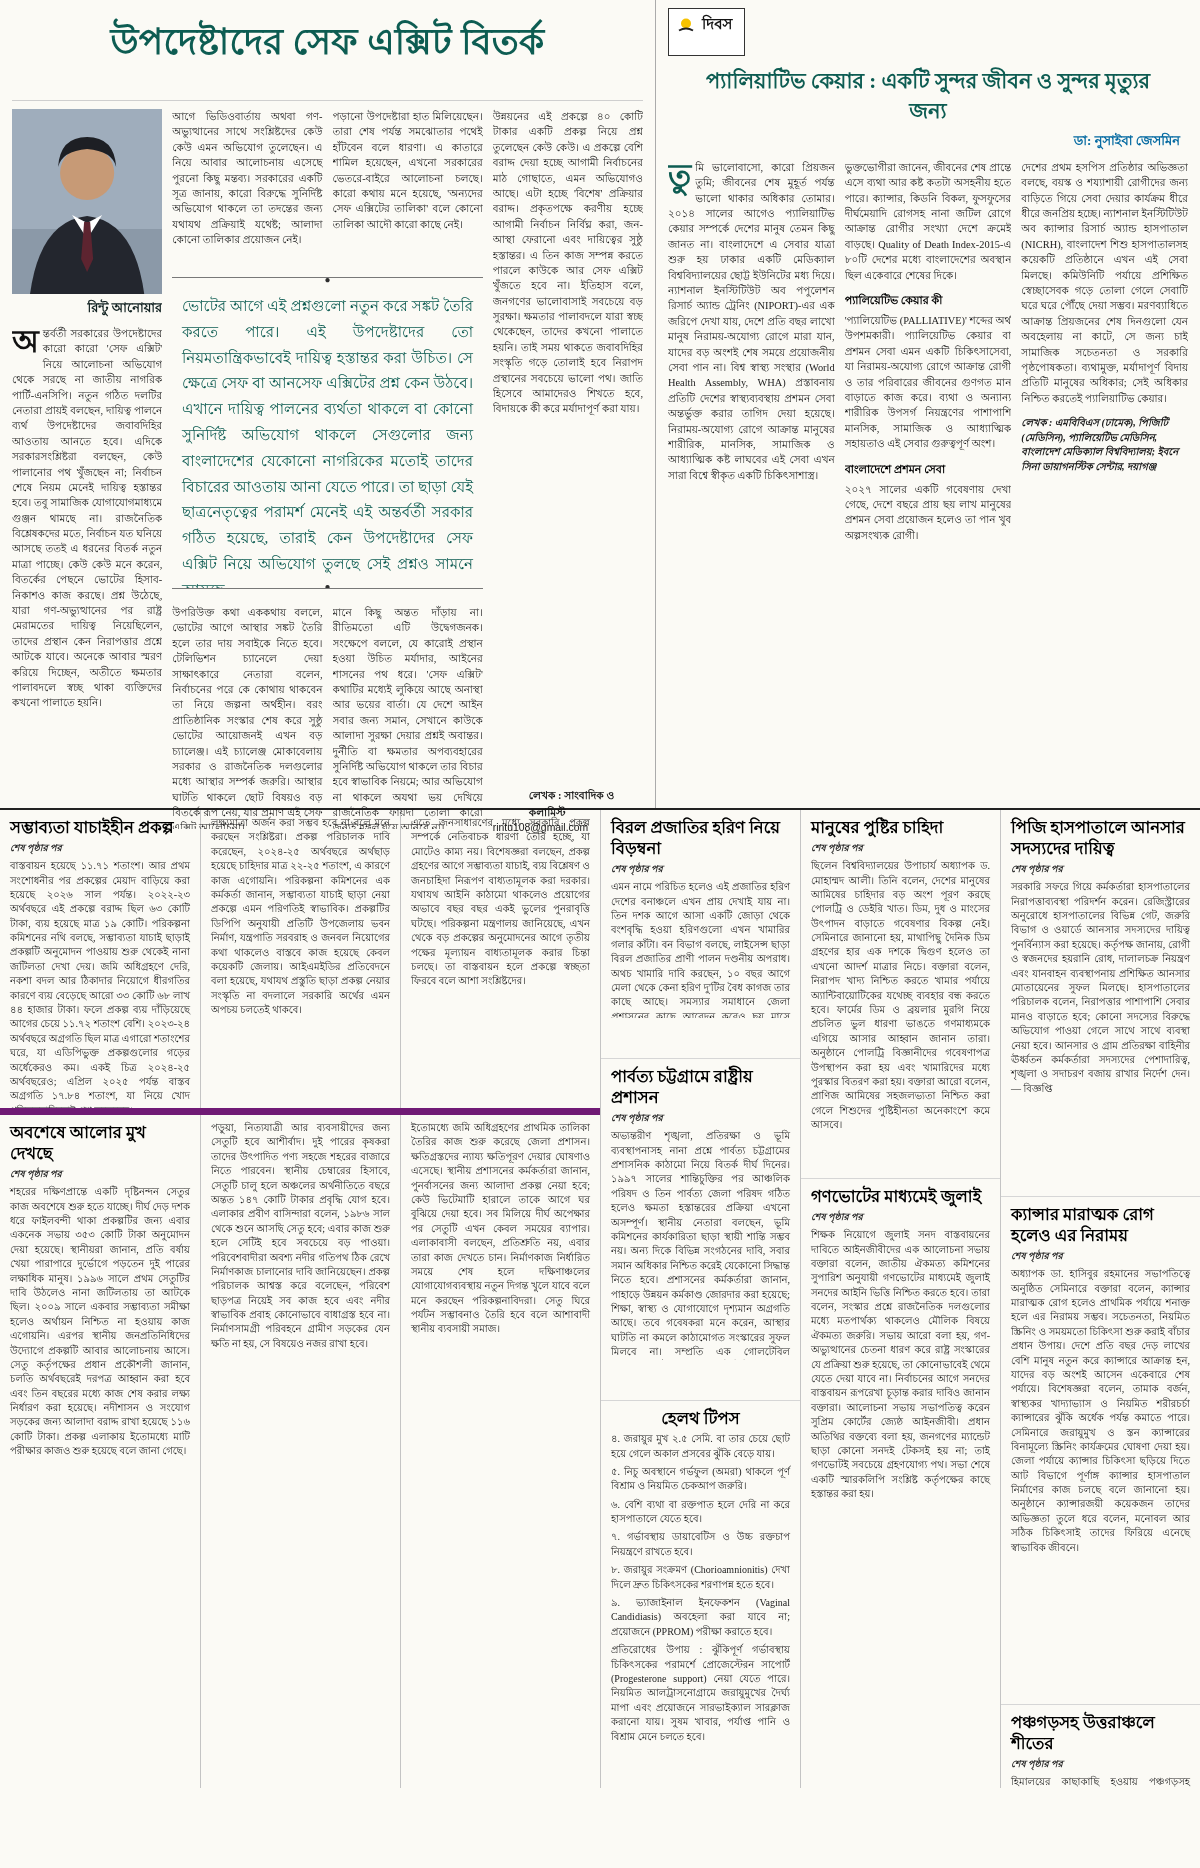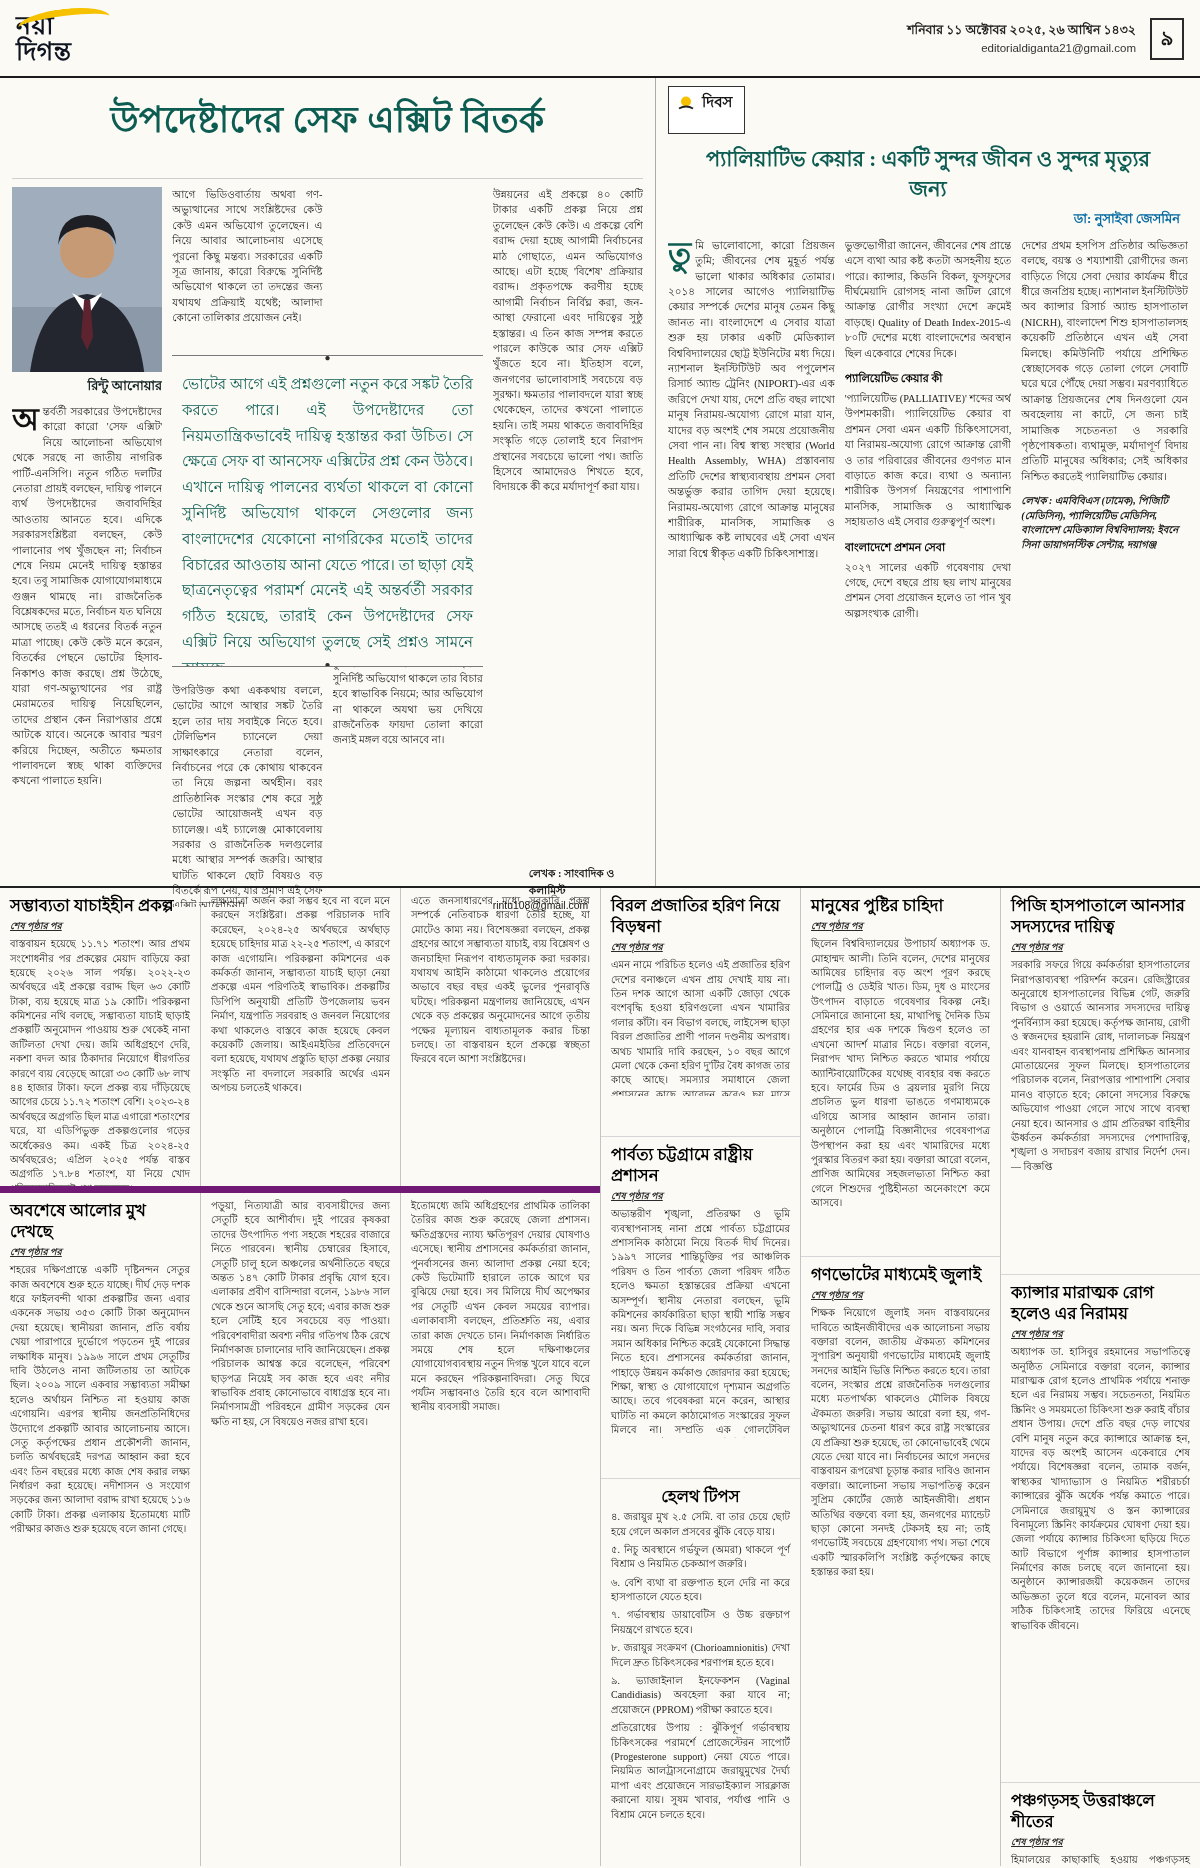--- a/index.html
+++ b/index.html
@@ -76,40 +76,27 @@
   .h-projects{height:298px;}
   .h-bridge{flex:1; border-top:7px solid #701a75;}
   .bcol{width:200px; border-left:1px solid var(--rule); display:flex; flex-direction:column; overflow:hidden;}
   .bcol article{padding:6px 10px 4px; overflow:hidden; display:flex; flex-direction:column;}
   .bcol article.second{border-top:1px solid #d6d6d6;margin-top:40px;}
   .h-deer{height:208px;} .h-hill{height:302px;} .h-health{flex:1;}
   .h-nutrition{height:328px;} .h-referendum{flex:1;}
   .h-ansar{height:346px;} .h-cancer{height:468px;} .h-winter{flex:1;}
   h3.bhead{font-size:16.5px; font-weight:800; line-height:1.28; margin:1px 0 3px; color:#000;}
   h3.bhead.center{text-align:center;}
-  .tag{font-size:9.5px; font-style:italic; font-weight:bold; color:#2b2b2b; margin-bottom:3px;text-decoration:underline;}
+  .tag{font-size:9.5px; font-style:italic; font-weight:bold; color:#2b2b2b; margin-bottom:3px;}
 </style>
 </head>
 <body>
 
 <div class="page">
 
-  <header class="masthead">
-    <div class="logo">
-      <span class="logo-swoosh"></span>
-      <span class="logo-text">নয়া দিগন্ত</span>
-    </div>
-    <div class="mast-right">
-      <div class="mast-meta">
-        <div class="date">শনিবার ১১ অক্টোবর ২০২৫, ২৬ আশ্বিন ১৪৩২</div>
-        <div class="email">editorialdiganta21@gmail.com</div>
-      </div>
-      <div class="pageno">৯</div>
-    </div>
-  </header>
 
   <section class="main-row">
 
     <div class="main-left">
       <h1 class="main-headline">উপদেষ্টাদের সেফ এক্সিট বিতর্ক</h1>
       <div class="main-cols">
 
         <div class="mcol">
           <div class="author-photo">
             <svg viewBox="0 0 150 185" width="100%" height="185" preserveAspectRatio="none">
@@ -126,20 +113,21 @@
           <p class="btxt"><span class="dropcap">অ</span><span>ন্তর্বর্তী সরকারের উপদেষ্টাদের কারো কারো 'সেফ এক্সিট' নিয়ে আলোচনা অভিযোগ থেকে সরছে না জাতীয় নাগরিক পার্টি-এনসিপি। নতুন গঠিত দলটির নেতারা প্রায়ই বলছেন, দায়িত্ব পালনে ব্যর্থ উপদেষ্টাদের জবাবদিহির আওতায় আনতে হবে। এদিকে সরকারসংশ্লিষ্টরা বলছেন, কেউ পালানোর পথ খুঁজছেন না; নির্বাচন শেষে নিয়ম মেনেই দায়িত্ব হস্তান্তর হবে। তবু সামাজিক যোগাযোগমাধ্যমে গুঞ্জন থামছে না। রাজনৈতিক বিশ্লেষকদের মতে, নির্বাচন যত ঘনিয়ে আসছে ততই এ ধরনের বিতর্ক নতুন মাত্রা পাচ্ছে। কেউ কেউ মনে করেন, বিতর্কের পেছনে ভোটের হিসাব-নিকাশও কাজ করছে। প্রশ্ন উঠেছে, যারা গণ-অভ্যুত্থানের পর রাষ্ট্র মেরামতের দায়িত্ব নিয়েছিলেন, তাদের প্রস্থান কেন নিরাপত্তার প্রশ্নে আটকে যাবে। অনেকে আবার স্মরণ করিয়ে দিচ্ছেন, অতীতে ক্ষমতার পালাবদলে স্বচ্ছ থাকা ব্যক্তিদের কখনো পালাতে হয়নি।</span></p>
         </div>
 
         <div class="mcol">
           <p class="btxt seg-top">আগে ভিডিওবার্তায় অথবা গণ-অভ্যুত্থানের সাথে সংশ্লিষ্টদের কেউ কেউ এমন অভিযোগ তুলেছেন। এ নিয়ে আবার আলোচনায় এসেছে পুরনো কিছু মন্তব্য। সরকারের একটি সূত্র জানায়, কারো বিরুদ্ধে সুনির্দিষ্ট অভিযোগ থাকলে তা তদন্তের জন্য যথাযথ প্রক্রিয়াই যথেষ্ট; আলাদা কোনো তালিকার প্রয়োজন নেই।</p>
           <div class="seg-gap"></div>
           <p class="btxt seg-bottom">উপরিউক্ত কথা এককথায় বললে, ভোটের আগে আস্থার সঙ্কট তৈরি হলে তার দায় সবাইকে নিতে হবে। টেলিভিশন চ্যানেলে দেয়া সাক্ষাৎকারে নেতারা বলেন, নির্বাচনের পরে কে কোথায় থাকবেন তা নিয়ে জল্পনা অর্থহীন। বরং প্রাতিষ্ঠানিক সংস্কার শেষ করে সুষ্ঠু ভোটের আয়োজনই এখন বড় চ্যালেঞ্জ। এই চ্যালেঞ্জ মোকাবেলায় সরকার ও রাজনৈতিক দলগুলোর মধ্যে আস্থার সম্পর্ক জরুরি। আস্থার ঘাটতি থাকলে ছোট বিষয়ও বড় বিতর্কে রূপ নেয়, যার প্রমাণ এই সেফ এক্সিট আলোচনা।</p>
         </div>
 
         <div class="mcol">
+          <p class="btxt seg-top">পড়ানো উপদেষ্টারা হাত মিলিয়েছেন। তারা শেষ পর্যন্ত সমঝোতার পথেই হাঁটবেন বলে ধারণা। এ কাতারে শামিল হয়েছেন, এখনো সরকারের ভেতরে-বাইরে আলোচনা চলছে। কারো কথায় মনে হয়েছে, 'অন্যদের সেফ এক্সিটের তালিকা' বলে কোনো তালিকা আদৌ কারো কাছে নেই।</p>
           <div class="seg-gap"></div>
           <p class="btxt seg-bottom">মানে কিছু অন্তত দাঁড়ায় না। রীতিমতো এটি উদ্বেগজনক। সংক্ষেপে বললে, যে কারোই প্রস্থান হওয়া উচিত মর্যাদার, আইনের শাসনের পথ ধরে। 'সেফ এক্সিট' কথাটির মধ্যেই লুকিয়ে আছে অনাস্থা আর ভয়ের বার্তা। যে দেশে আইন সবার জন্য সমান, সেখানে কাউকে আলাদা সুরক্ষা দেয়ার প্রশ্নই অবান্তর। দুর্নীতি বা ক্ষমতার অপব্যবহারের সুনির্দিষ্ট অভিযোগ থাকলে তার বিচার হবে স্বাভাবিক নিয়মে; আর অভিযোগ না থাকলে অযথা ভয় দেখিয়ে রাজনৈতিক ফায়দা তোলা কারো জন্যই মঙ্গল বয়ে আনবে না।</p>
         </div>
 
         <div class="mcol">
           <p class="btxt">উন্নয়নের এই প্রকল্পে ৪০ কোটি টাকার একটি প্রকল্প নিয়ে প্রশ্ন তুলেছেন কেউ কেউ। এ প্রকল্পে বেশি বরাদ্দ দেয়া হচ্ছে আগামী নির্বাচনের মাঠ গোছাতে, এমন অভিযোগও আছে। এটা হচ্ছে 'বিশেষ' প্রক্রিয়ার বরাদ্দ। প্রকৃতপক্ষে করণীয় হচ্ছে আগামী নির্বাচন নির্বিঘ্ন করা, জন-আস্থা ফেরানো এবং দায়িত্বের সুষ্ঠু হস্তান্তর। এ তিন কাজ সম্পন্ন করতে পারলে কাউকে আর সেফ এক্সিট খুঁজতে হবে না। ইতিহাস বলে, জনগণের ভালোবাসাই সবচেয়ে বড় সুরক্ষা। ক্ষমতার পালাবদলে যারা স্বচ্ছ থেকেছেন, তাদের কখনো পালাতে হয়নি। তাই সময় থাকতে জবাবদিহির সংস্কৃতি গড়ে তোলাই হবে নিরাপদ প্রস্থানের সবচেয়ে ভালো পথ। জাতি হিসেবে আমাদেরও শিখতে হবে, বিদায়কে কী করে মর্যাদাপূর্ণ করা যায়।</p>
           <p class="afoot">লেখক : সাংবাদিক ও কলামিস্ট</p>
           <p class="afoot-email">rintu108@gmail.com</p>
         </div>
 

